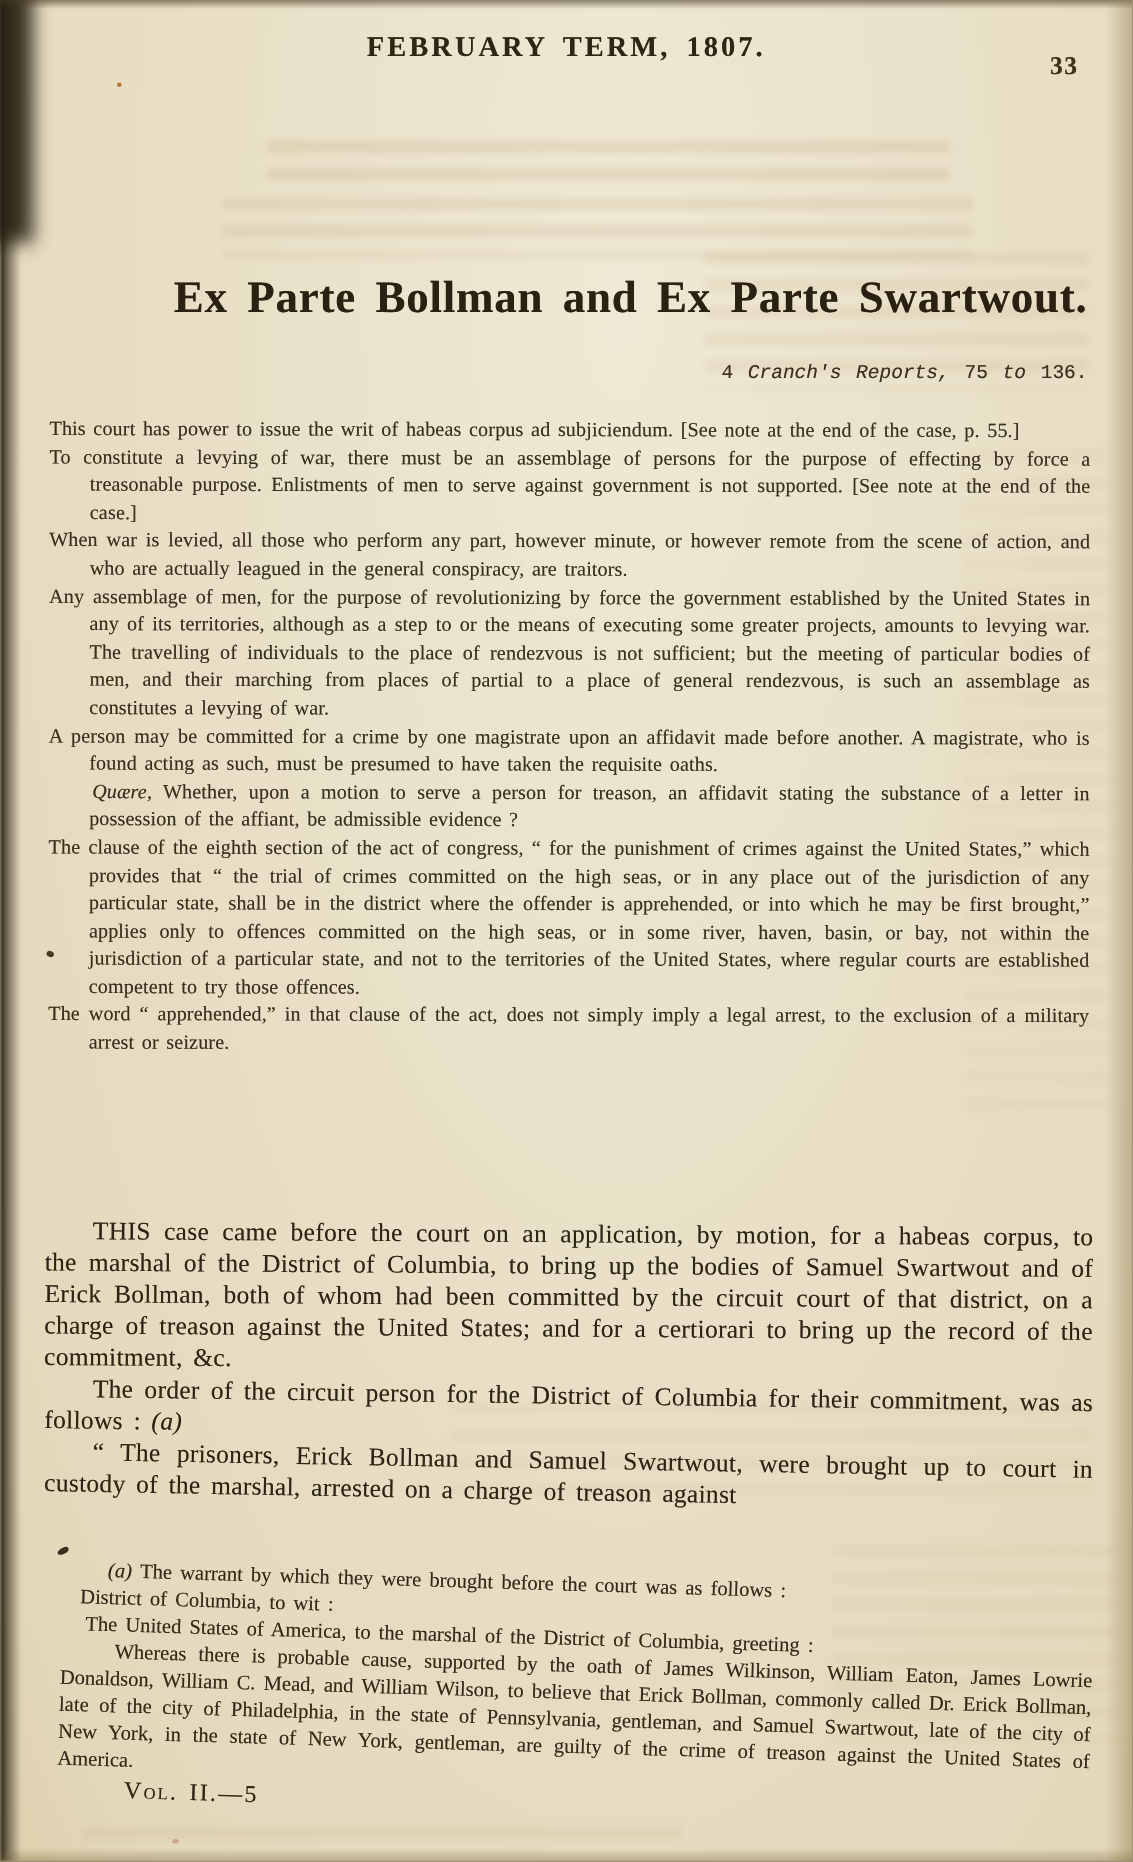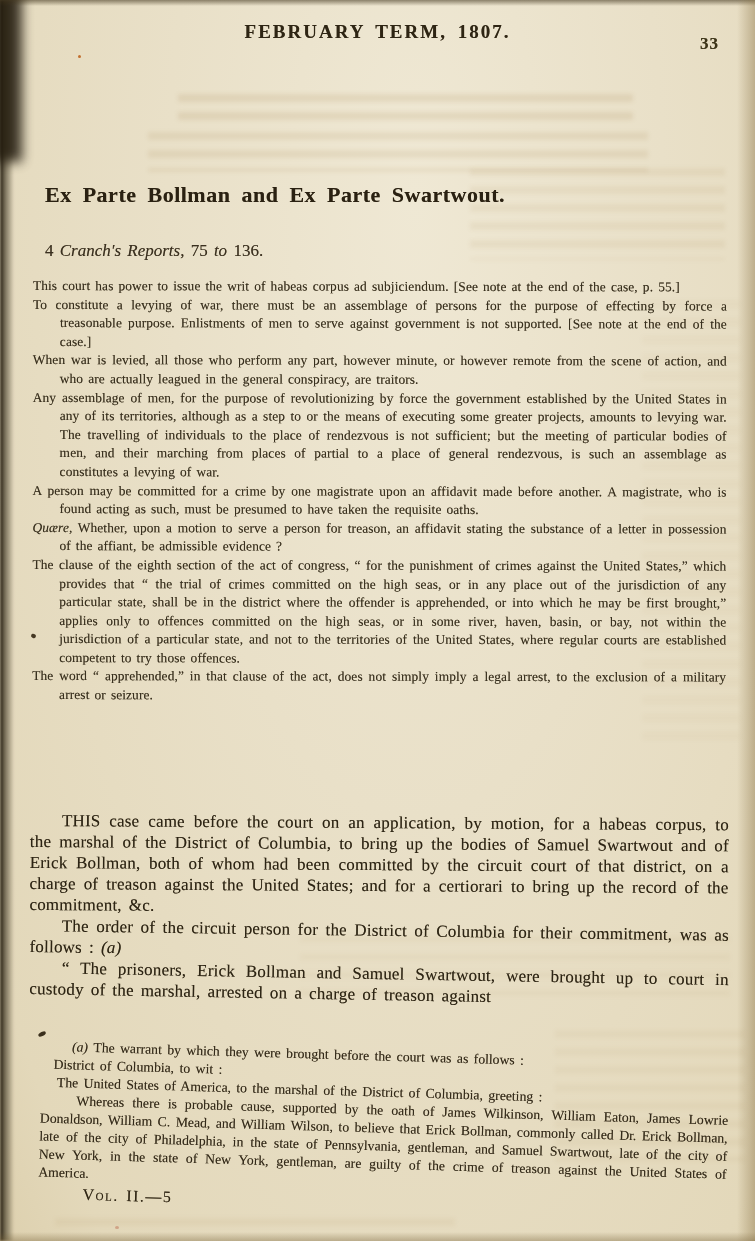--- a/index.html
+++ b/index.html
@@ -27,30 +27,30 @@
     background:linear-gradient(0deg,rgba(120,100,58,.4),rgba(120,100,58,0));}
   .bleed{position:absolute;
     background:repeating-linear-gradient(180deg,rgba(158,122,66,.28) 0px,rgba(158,122,66,.28) 8px,rgba(0,0,0,0) 8px,rgba(0,0,0,0) 18px);
     filter:blur(2.2px);}
   .speck{position:absolute;border-radius:50%;}
   
   .header-term{position:absolute;left:0;top:21px;width:100%;text-align:center;
     font-size:19px;font-weight:700;letter-spacing:2px;word-spacing:4px;color:#2e2514;}
   .page-number{position:absolute;left:680px;top:34px;font-size:17px;font-weight:700;
     letter-spacing:1px;color:#3c3418;margin-left:20px;}
-  .case-title{position:absolute;left:45px;top:182px;width:680px;text-align:left;
-    font-size:22px;font-weight:700;letter-spacing:.5px;word-spacing:5px;color:#2a2112;}
-  .case-citation{position:absolute;left:45px;top:241px;width:680px;text-align:left;
-    font-size:17px;color:#3a3020;word-spacing:2px;}
+  .case-title{position:absolute;left:45px;top:182px;width:680px;text-align:right;
+    font-size:30px;font-weight:700;letter-spacing:.5px;word-spacing:5px;color:#2a2112;}
+  .case-citation{position:absolute;left:45px;top:241px;width:680px;text-align:right;
+    font-size:13px;color:#3a3020;word-spacing:2px;font-family:Liberation Mono, monospace;}
   .case-citation i{font-style:italic;}
   .headnotes{position:absolute;left:33px;top:277px;width:694px;
     font-size:13.4px;line-height:18.6px;word-spacing:1.6px;letter-spacing:.1px;color:#38301f;
     transform:rotate(.12deg);transform-origin:left top;}
   .hn{margin:0;padding-left:27px;text-indent:-27px;text-align:justify;}
-  .hn i{font-style:italic;}
+  .hn i{font-style:italic;margin-left:29px;}
   .opinion{position:absolute;left:30px;top:797px;width:699px;
     font-size:17px;line-height:21px;word-spacing:2.6px;letter-spacing:.2px;color:#2c2414;margin-top:13px;}
   .bp{margin:0;text-indent:32px;text-align:justify;transform-origin:left top;}
   .bp i{font-style:italic;}
   .rot-a{transform:rotate(.35deg);}
   .rot-b{transform:rotate(.8deg);}
   .rot-c{transform:rotate(1deg);}
   .footnote{position:absolute;left:42px;top:1038px;width:688px;
     font-size:13.7px;line-height:18px;word-spacing:2px;color:#332a1a;
     transform:rotate(1.7deg);transform-origin:18px 10px;}

